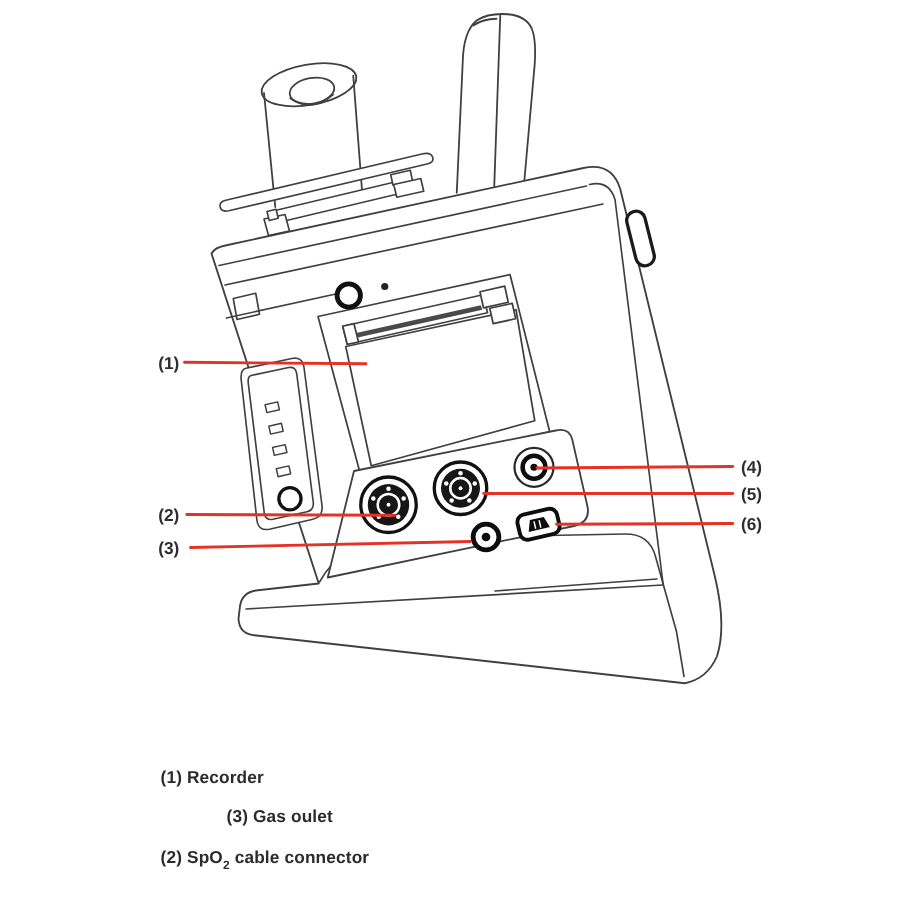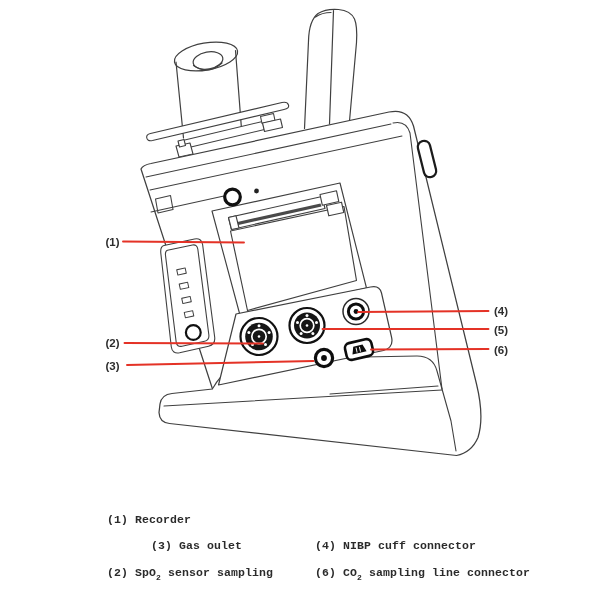--- a/index.html
+++ b/index.html
@@ -19,21 +19,20 @@
     fill: #2e2e2e;
   }
   .legend { position: absolute; left: 0; top: 0; width: 600px; height: 600px; }
   .legend-item {
     position: absolute;
     font-size: 11.5px;
     font-weight: 600;
     color: #2b2b2b;
     letter-spacing: 0.1px;
     white-space: nowrap;
-    font-family: Liberation Mono, monospace;
   }
   .legend-item sub {
     font-size: 8px;
     line-height: 0;
     position: relative;
     top: 1px;
   }
   .li-1 { left: 107px; top: 513px; }
   .li-2 { left: 315px; top: 513px; }
   .li-3 { left: 107px; top: 539px; padding-left: 44px; }
@@ -191,24 +190,18 @@
     </g>
   </svg>
 
   <div class="legend">
     <div class="legend-item li-1">
       <span>(1) Recorder</span>
     </div>
     <div class="legend-item li-3">
       <span>(3) Gas oulet</span>
     </div>
-    <div class="legend-item li-4">
-      <span>(4) NIBP cuff connector</span>
-    </div>
     <div class="legend-item li-5">
-      <span>(2) SpO</span><sub>2</sub><span> sensor sampling</span>
-    </div>
-    <div class="legend-item li-6">
-      <span>(6) CO</span><sub>2</sub><span> sampling line connector</span>
+      <span>(2) SpO</span><sub>2</sub><span> cable connector</span>
     </div>
   </div>
 
 </div>
 
 </body></html>

